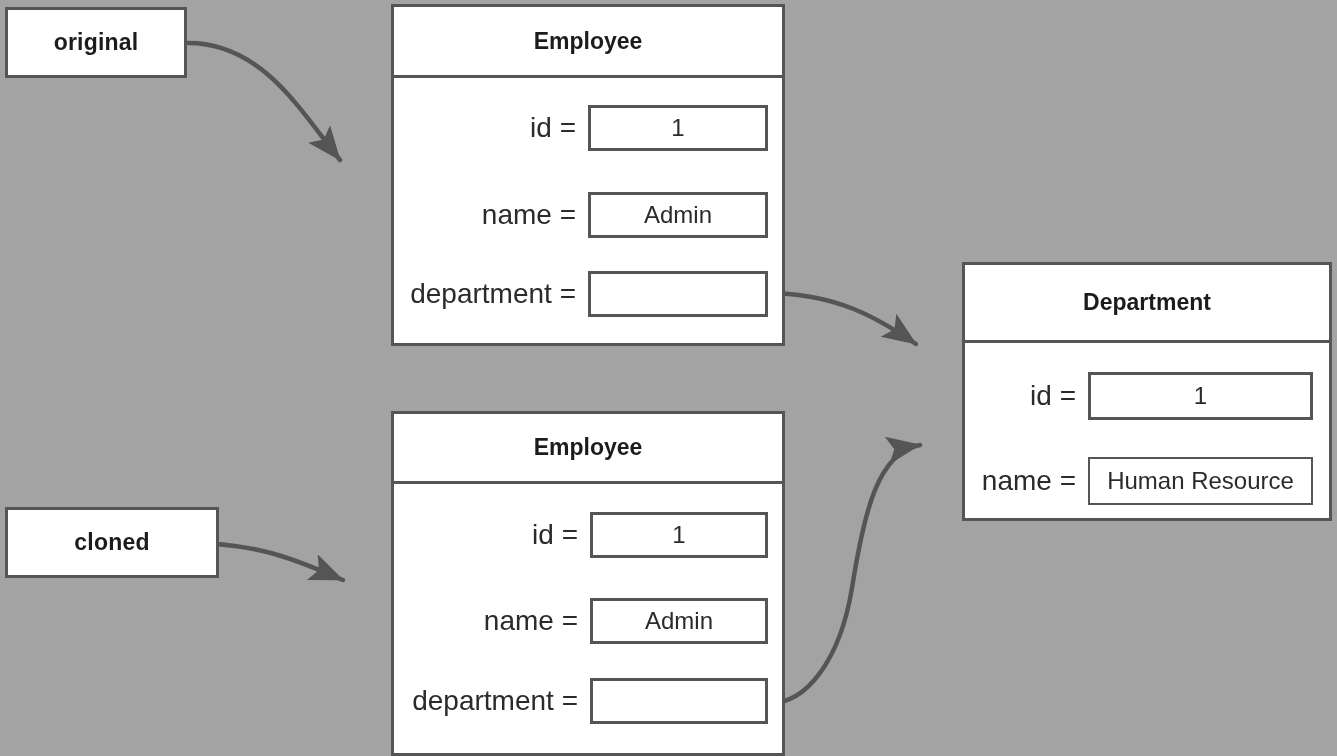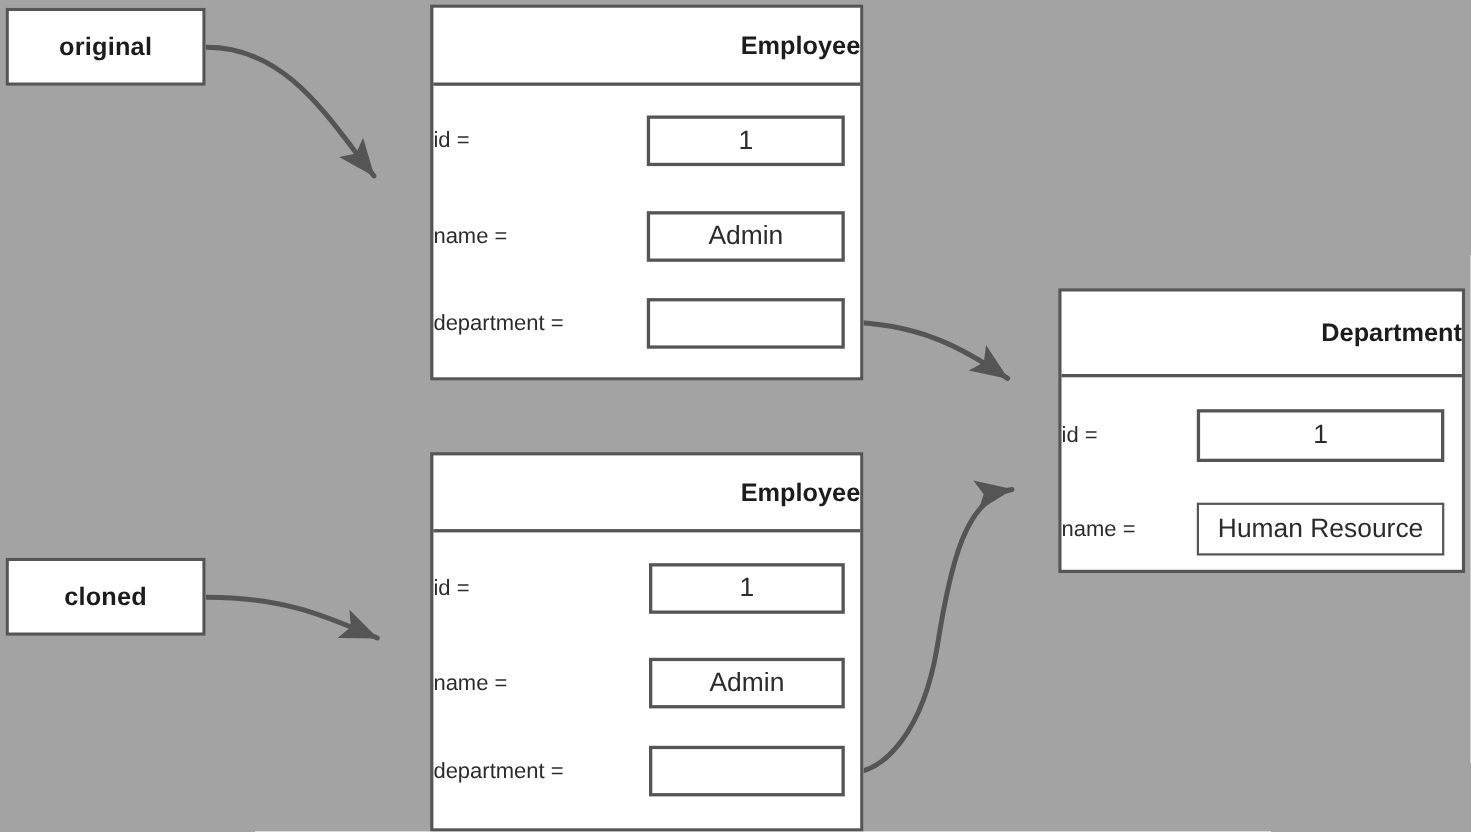--- a/index.html
+++ b/index.html
@@ -52,43 +52,44 @@
     position: absolute;
     box-sizing: border-box;
     border: 3px solid #555555;
     background: #ffffff;
   }
   .obj-header {
     box-sizing: border-box;
     border-bottom: 3px solid #555555;
     display: flex;
     align-items: center;
-    justify-content: flex-end;
+    justify-content: center;
   }
   .obj-title {
     font-size: 23px;
     font-weight: bold;
     color: #1c1c1c;
   }
   .obj-body {
     position: relative;
     box-sizing: border-box;
     height: 100%;
   }
 
   
   .field-row {
     position: absolute;
     display: flex;
     align-items: center;
     box-sizing: border-box;
   }
   .field-label {
-    font-size: 20px;
+    font-size: 28px;
     color: #2b2b2b;
+    text-align: right;
     white-space: nowrap;
     padding-right: 12px;
     flex: 1 1 auto;
   }
   .field-value {
     box-sizing: border-box;
     border: 3px solid #555555;
     background: #ffffff;
     display: flex;
     align-items: center;
@@ -119,21 +120,21 @@
 
     <path d="M 766 293 C 836 293, 878 318, 916 344" fill="none" stroke="#555555" stroke-width="4.5" stroke-linecap="round" marker-end="url(#arrowhead)"></path>
 
     <path d="M 766 703 C 806 706, 840 660, 852 588 C 864 512, 878 452, 920 445" fill="none" stroke="#555555" stroke-width="4.5" stroke-linecap="round" marker-end="url(#arrowhead)"></path>
   </svg>
 
   <div class="tag-box" style="left:5px; top:7px; width:182px; height:71px;">
     <span class="tag-label">original</span>
   </div>
 
-  <div class="tag-box" style="left:5px; top:507px; width:182px; height:71px;">
+  <div class="tag-box" style="left:5px; top:507px; width:214px; height:71px;">
     <span class="tag-label">cloned</span>
   </div>
 
   <div class="obj-box" style="left:391px; top:4px; width:394px; height:342px;">
     <div class="obj-header" style="height:71px;">
       <span class="obj-title">Employee</span>
     </div>
     <div class="obj-body">
 
       <div class="field-row" style="left:0px; top:27px; width:374px; height:46px;">

